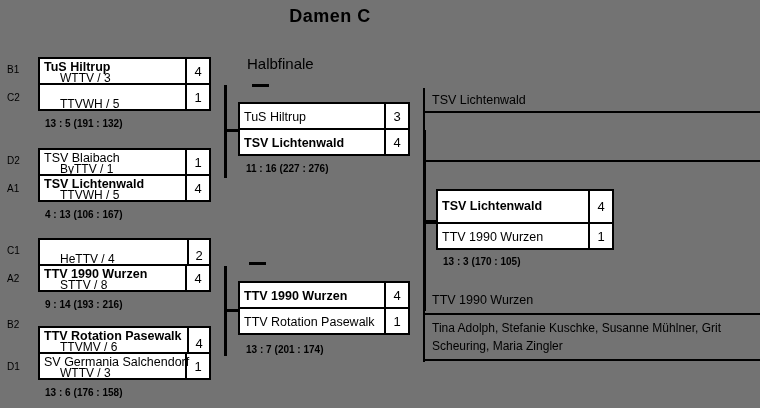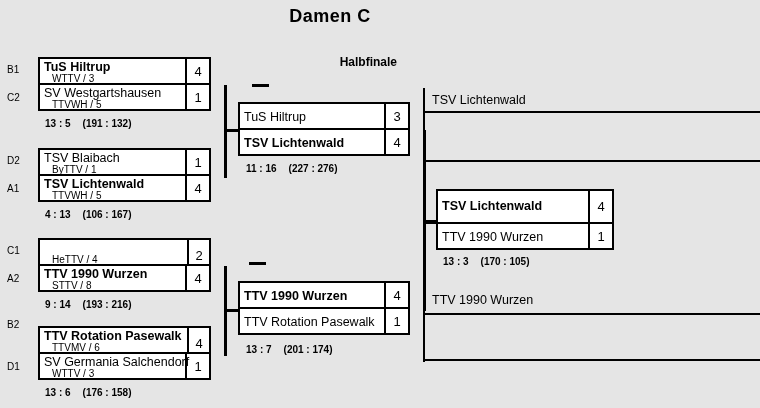--- a/index.html
+++ b/index.html
@@ -1,40 +1,40 @@
 <!DOCTYPE html>
 <html><head>
 <meta charset="utf-8">
 <style>
   html,body{margin:0;padding:0;background:#fff}
-  .page{position:relative;width:760px;height:408px;background:#e5e5e5;
+  .page{position:relative;width:760px;height:408px;background:#737373;
         font-family:"Liberation Sans",sans-serif;color:#000;overflow:hidden}
 
   .title{position:absolute;left:230px;top:6px;width:200px;text-align:center;
          font-size:18px;font-weight:bold;letter-spacing:.5px}
-  .round-header{position:absolute;width:150px;text-align:right;
-                font-size:12px;font-weight:bold}
+  .round-header{position:absolute;width:150px;text-align:left;
+                font-size:15px;font-weight:normal}
 
   .match{position:absolute;border:2px solid #000;background:#fff;box-sizing:border-box}
   .mrow{position:relative;height:24px}
   .mrow.tall{height:31px}
   .mrow + .mrow{border-top:2px solid #000}
   .tname{position:absolute;left:4px;top:1px;font-size:12.5px;line-height:14px;
          white-space:nowrap;z-index:2}
   .mrow.single .tname{top:6px}
   .mrow.tall .tname{top:8px}
   .winner .tname{font-weight:bold}
-  .tassoc{position:absolute;left:12px;top:15px;font-size:10px;line-height:9px;white-space:nowrap}
+  .tassoc{position:absolute;left:20px;top:15px;font-size:12px;line-height:9px;white-space:nowrap}
   .mscore{position:absolute;right:0;top:0;bottom:0;width:22px;border-left:2px solid #000;
           display:flex;align-items:center;justify-content:center;font-size:13px;background:transparent}
   .mscore.low{align-items:flex-end;padding-bottom:1px;box-sizing:border-box}
 
   .rlabel{position:absolute;left:7px;font-size:10px;line-height:10px}
   .result{position:absolute;font-size:10px;font-weight:bold;white-space:nowrap}
-  .result .games{margin-left:12px}
+  .result .games{margin-left:3px}
   .link-score{text-decoration-thickness:2px}
 
   .dash{position:absolute;width:17px;height:3px;background:#000}
   .vline{position:absolute;background:#000}
   .hline{position:absolute;background:#000}
 
   .fin-name{position:absolute;font-size:12.5px;white-space:nowrap}
   .fin-roster{position:absolute;font-size:12px;line-height:18px}
 </style>
 </head>
@@ -47,21 +47,20 @@
 
   <div class="rlabel" style="top:65px">B1</div>
   <div class="rlabel" style="top:93px">C2</div>
   <div class="match" style="left:38px;top:57px;width:173px">
     <div class="mrow winner">
       <div class="tname">TuS Hiltrup</div>
       <div class="tassoc">WTTV / 3</div>
       <div class="mscore">4</div>
     </div>
     <div class="mrow">
-      <div class="tname">SV Westgartshausen</div>
       <div class="tassoc">TTVWH / 5</div>
       <div class="mscore">1</div>
     </div>
   </div>
   <div class="result" style="left:45px;top:118px">
     <span>13 : 5</span><span class="games">(191 : 132)</span>
   </div>
 
   <div class="rlabel" style="top:156px">D2</div>
   <div class="rlabel" style="top:184px">A1</div>
@@ -169,15 +168,16 @@
       <div class="tname">TTV 1990 Wurzen</div>
       <div class="mscore">1</div>
     </div>
   </div>
   <div class="result" style="left:443px;top:256px">
     <span>13 : 3</span><span class="games">(170 : 105)</span>
   </div>
 
   <div class="fin-name" style="left:432px;top:293px">TTV 1990 Wurzen</div>
   <div class="hline" style="left:423px;top:313px;width:337px;height:2px"></div>
+  <div class="fin-roster" style="left:432px;top:319px;width:326px">Tina Adolph, Stefanie Kuschke, Susanne Mühlner, Grit Scheuring, Maria Zingler</div>
   <div class="hline" style="left:423px;top:359px;width:337px;height:2px"></div>
 
 </div>
 
 </body></html>

